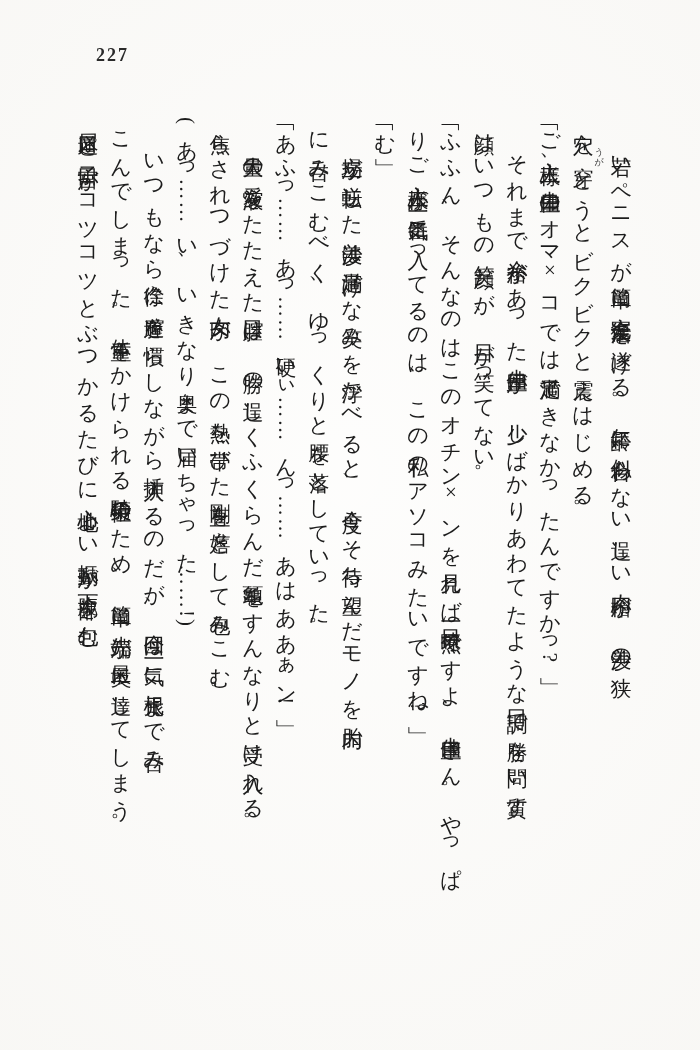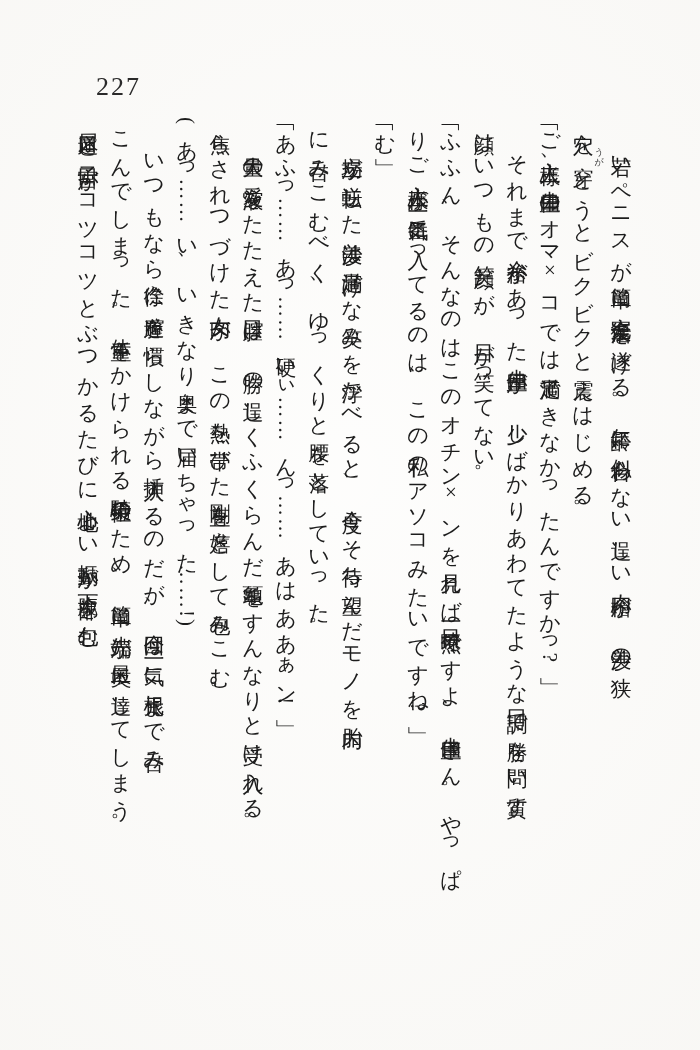--- a/index.html
+++ b/index.html
@@ -18,25 +18,26 @@
   
   .page {
     position: absolute;
     inset: 0;
     background:
       radial-gradient(ellipse 120% 100% at 50% 45%, rgba(255,255,255,0.65), rgba(0,0,0,0.015) 85%),
       #fbfaf7;
   }
   .page-number {
     position: absolute;
-    top: 72px;
+    top: 45px;
     left: 96px;
-    font-size: 26px;
+    font-size: 18px;
     letter-spacing: 2px;
     color: #2a2a2a;
+    font-weight: bold;
   }
   .text-block {
     position: absolute;
     top: 117px;
     right: 63px;
     height: 878px;
     writing-mode: vertical-rl;
     text-orientation: mixed;
     font-size: 21px;
     line-height: 33px;

